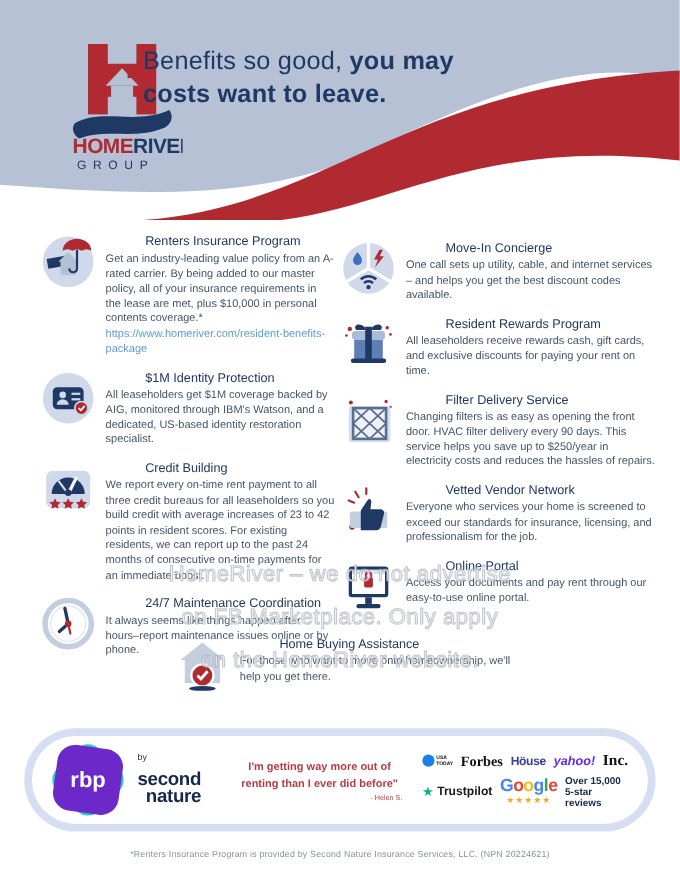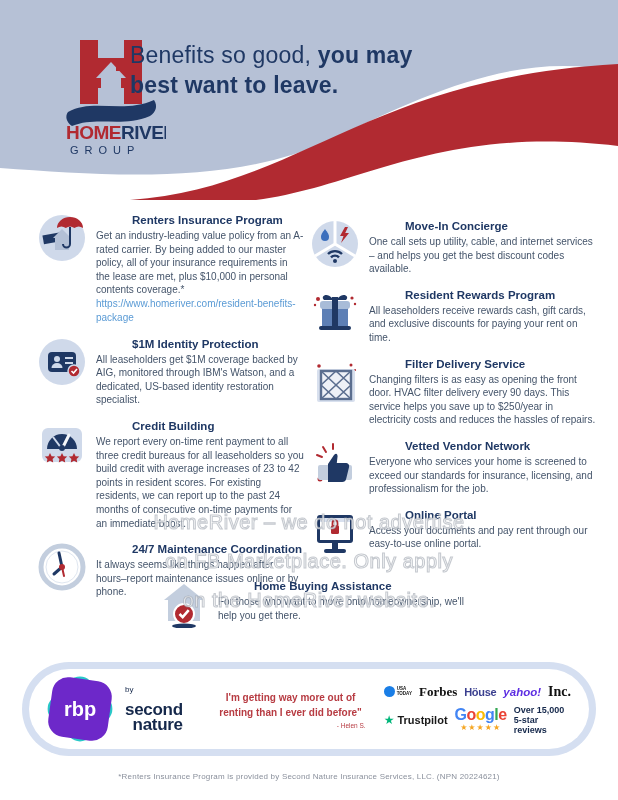--- a/index.html
+++ b/index.html
@@ -16,21 +16,21 @@
   .headline{position:absolute;top:40px;left:130px;width:400px;color:#1f3864;
     font-size:23px;line-height:30px;letter-spacing:.2px;}
   .headline b{font-weight:700;}
   
   .col{position:absolute;display:flex;flex-direction:column;}
   .col-left{left:38px;top:214px;width:268px;}
   .col-right{left:311px;top:220px;width:295px;justify-content:flex-end;}
   .item{display:flex;gap:10px;margin-bottom:13px;}
   .item .icon{flex:0 0 48px;width:48px;height:48px;}
   .item-text{flex:1;}
-  .item-title{font-size:11.5px;font-weight:700;color:#1f3864;margin-bottom:3px;padding-left:36px;}
+  .item-title{font-size:11.5px;font-weight:400;color:#1f3864;margin-bottom:3px;padding-left:36px;}
   .item-body{font-size:10px;line-height:13.6px;color:#44546a;}
   .item-link{font-size:10px;line-height:13.6px;color:#5b9bd5;text-decoration:none;
     overflow-wrap:anywhere;display:inline-block;}
   .col-right .item-text{max-width:228px;}
   .col-left .item-text{max-width:208px;}
   .center-item{position:absolute;left:160px;top:580px;width:330px;}
   
   .watermark{
     position:absolute;left:0;top:503px;width:618px;text-align:center;
     font-size:20px;line-height:39px;font-weight:400;
@@ -104,21 +104,21 @@
       <path d="M10,74 C35,60 65,76 96,62 C100,68 98,74 92,78 C64,90 40,78 14,88 C8,84 7,78 10,74 Z" fill="#1f3864"></path>
       <text x="8" y="101" font-family="Liberation Sans, sans-serif" font-size="19" font-weight="700" letter-spacing="-0.5">
         <tspan fill="#b12a31">HOME</tspan><tspan fill="#1f3864">RIVER</tspan><tspan fill="#b12a31" font-size="7" dy="-8">®</tspan>
       </text>
       <text x="12" y="116" font-family="Liberation Sans, sans-serif" font-size="11" fill="#1f3864" letter-spacing="6">GROUP</text>
     </svg>
   </div>
 
   <div class="headline">
     <span>Benefits so good, </span><b>you may</b><br>
-    <b>best want to leave.</b>
+    <b>costs want to leave.</b>
   </div>
 </div>
 
 <div class="col col-left">
 
   <div class="item">
     <span class="icon">
       <svg width="48" height="48" viewBox="0 0 48 48">
         <circle cx="24" cy="24" r="23" fill="#cfd9ea"></circle>
         <rect x="5" y="20" width="17" height="9" fill="#1f3864" transform="rotate(-10 13 24)"></rect>

